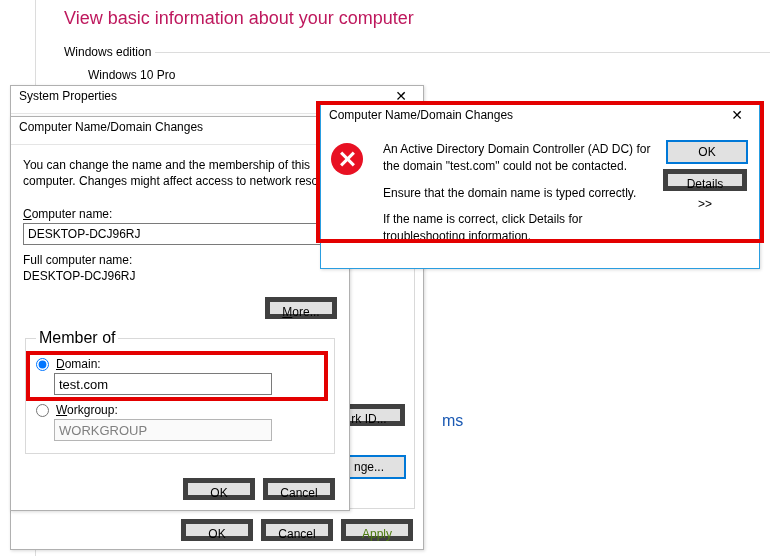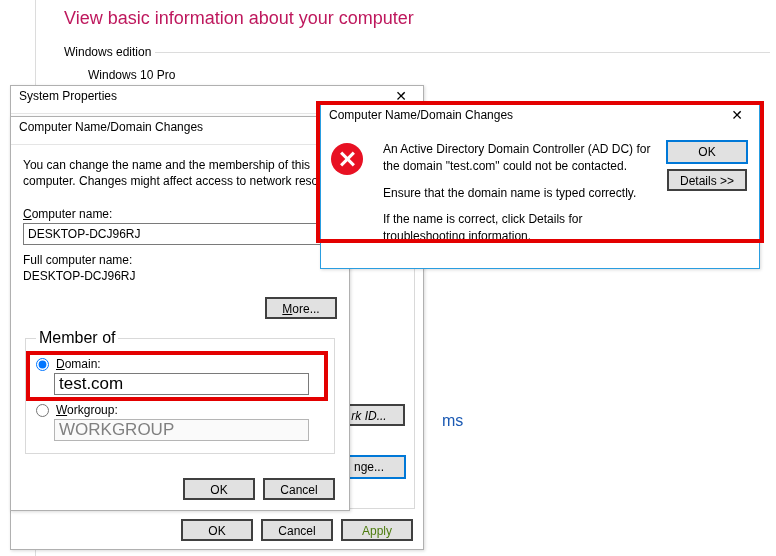--- a/index.html
+++ b/index.html
@@ -16,40 +16,40 @@
   .window { position: absolute; background: #fff; border: 1px solid #b0b0b0; box-shadow: 1px 1px 3px rgba(0,0,0,.15); }
   .titlebar { display: flex; align-items: center; height: 28px; padding: 0 2px 8px 8px; font-size: 12px; background: #fff; border-bottom: 1px solid #e5e5e5; }
   .titlebar .spacer { flex: 1; }
   .close-x { width: 40px; height: 26px; text-align: center; line-height: 26px; font-size: 14px; font-family: sans-serif; }
 
   
   .sysprops { left: 10px; top: 85px; width: 414px; height: 465px; }
   .sysprops-buttons { position: absolute; left: 0; bottom: 8px; width: 100%; display: flex; justify-content: flex-end; gap: 8px; padding-right: 10px; }
   .sysprops-tabbody { position: absolute; left: 8px; top: 32px; right: 8px; bottom: 40px; border: 1px solid #d9d9d9; background: #fff; }
   .change-btn { position: absolute; right: 18px; top: 370px; }
-  .netid-btn { position: absolute; right: 18px; top: 318px; font-style: italic; }
+  .netid-btn { position: absolute; right: 18px; top: 318px; }
 
-  .btn { display: inline-block; min-width: 72px; height: 22px; line-height: 20px; text-align: center; border: 2px solid #404040; background: #e1e1e1; font-size: 12px; padding: 0 10px; }
+  .btn { display: inline-block; min-width: 72px; height: 22px; line-height: 20px; text-align: center; border: 5px solid #404040; background: #e1e1e1; font-size: 12px; padding: 0 10px; }
   .btn.disabled { color: #4d7c0f; }
   .btn.focus { border: 1px solid #0078d7; outline: 1px solid #0078d7; }
 
   
   .domchg { left: 10px; top: 116px; width: 340px; height: 395px; z-index: 2; }
   .domchg .body { padding: 10px 12px 12px 12px; }
   .desc { margin: 2px 0 18px 0; line-height: 1.35; }
   .label { margin-bottom: 2px; }
   .input { width: 100%; height: 22px; border: 1px solid #7a7a7a; padding: 2px 4px; font-size: 12px; background: #fff; }
   .fullname { margin-top: 8px; }
   .fullname-val { margin-top: 2px; }
   .more-row { margin-top: 14px; text-align: right; }
   fieldset.member { margin-top: 10px; border: 1px solid #d9d9d9; padding: 8px 10px 12px 10px; }
   fieldset.member legend { font-size: 16px; padding: 0 3px; }
   .radio-row { display: flex; align-items: center; margin: 2px 0 2px 0; gap: 5px; }
   .radio-row input[type=radio] { margin: 0 2px 0 0; }
-  .mini-input { width: 255px; height: 22px; border: 1px solid #7a7a7a; padding: 2px 4px; font-size: 17px; margin-left: 18px; }
+  .mini-input { width: 218px; height: 22px; border: 1px solid #7a7a7a; padding: 2px 4px; font-size: 13px; margin-left: 18px; }
   .mini-input.disabled { color: #808080; border-color: #b5b5b5; }
   .domchg-buttons { position: absolute; left: 0; bottom: 10px; width: 100%; display: flex; justify-content: flex-end; gap: 8px; padding-right: 14px; }
 
   .highlight { position: absolute; border: 4px solid #e30000; pointer-events: none; z-index: 10; }
   .hl-domain { left: 26px; top: 351px; width: 302px; height: 50px; }
 
   
   .errdlg { left: 320px; top: 104px; width: 440px; height: 165px; z-index: 5; border: 1px solid #299de0; }
   .errdlg .titlebar { border-bottom: none; font-weight: 400; }
   .errdlg .body { padding: 8px 12px 8px 10px; display: flex; gap: 10px; }

